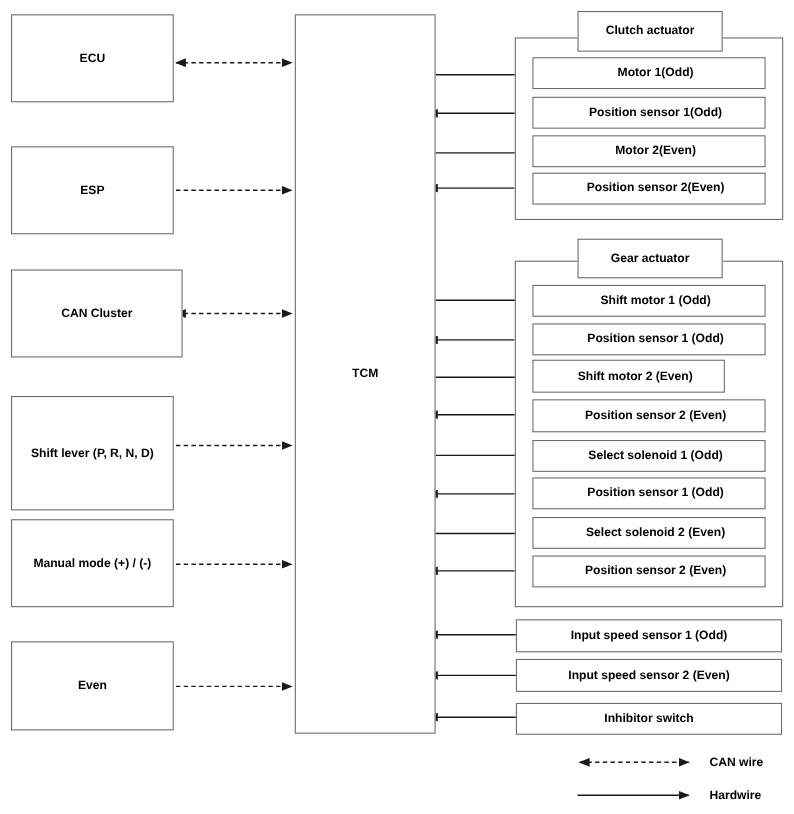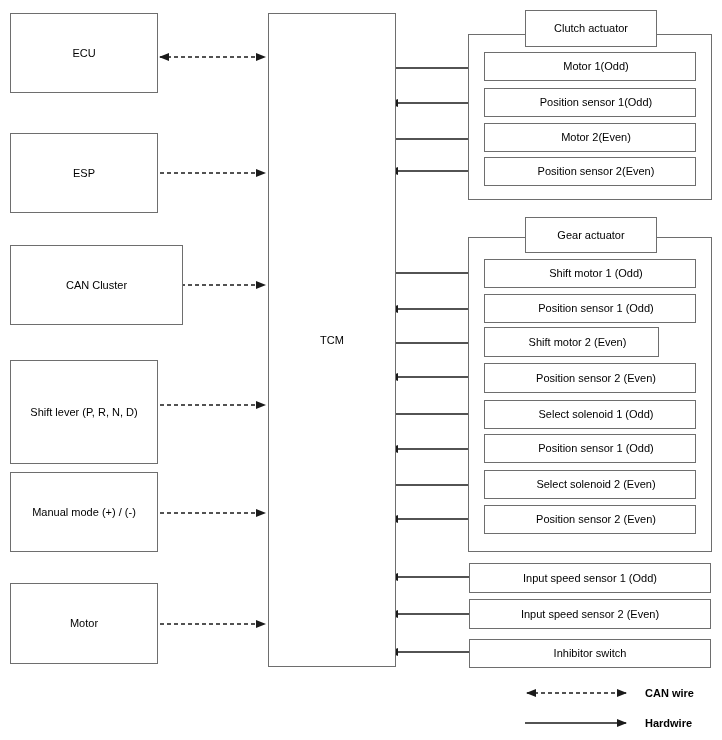--- a/index.html
+++ b/index.html
@@ -5,21 +5,21 @@
   html,body{margin:0;padding:0;background:#ffffff;}
   #canvas{
     position:relative;width:722px;height:740px;background:#ffffff;
     font-family:"Liberation Sans","DejaVu Sans",sans-serif;
     color:#000;overflow:hidden;
   }
   .box{
     position:absolute;box-sizing:border-box;background:#ffffff;
     border:1.5px solid #6e6e6e;
     display:flex;align-items:center;justify-content:center;
-    font-weight:normal;font-size:11px;text-align:center;line-height:1.1;
+    font-weight:bold;font-size:11px;text-align:center;line-height:1.1;
     z-index:1;
   }
   .group{
     position:absolute;box-sizing:border-box;background:#ffffff;
     border:1.5px solid #6e6e6e;z-index:0;
   }
   .title-box{z-index:2;}
   .inner{z-index:1;border-width:1.2px;padding-left:12px;}
   #wires{position:absolute;left:0;top:0;z-index:0;}
   .legend-label{
@@ -68,24 +68,24 @@
       <line x1="469" y1="614" x2="389" y2="614" marker-end="url(#ah)"></line>
       <line x1="469" y1="652" x2="389" y2="652" marker-end="url(#ah)"></line>
 
       <line x1="527" y1="693" x2="626" y2="693" stroke-dasharray="4 3" marker-start="url(#ahs)" marker-end="url(#ah)"></line>
       <line x1="525" y1="723" x2="626" y2="723" marker-end="url(#ah)"></line>
     </g>
   </svg>
 
   <div class="box" style="left:10px;top:13px;width:148px;height:80px">ECU</div>
   <div class="box" style="left:10px;top:133px;width:148px;height:80px">ESP</div>
-  <div class="box" style="left:10px;top:245px;width:173px;height:80px">CAN Cluster</div>
+  <div class="box" style="left:10px;top:245px;width:156px;height:80px">CAN Cluster</div>
   <div class="box" style="left:10px;top:360px;width:148px;height:104px">Shift lever (P, R, N, D)</div>
   <div class="box" style="left:10px;top:472px;width:148px;height:80px">Manual mode (+) / (-)</div>
-  <div class="box" style="left:10px;top:583px;width:148px;height:81px">Motor</div>
+  <div class="box" style="left:10px;top:583px;width:148px;height:81px">Even</div>
 
   <div class="box" style="left:268px;top:13px;width:128px;height:654px">TCM</div>
 
   <div class="group" style="left:468px;top:34px;width:244px;height:166px"></div>
   <div class="box title-box" style="left:525px;top:10px;width:132px;height:37px">Clutch actuator</div>
   <div class="box inner" style="left:484px;top:52px;width:212px;height:29px">Motor 1(Odd)</div>
   <div class="box inner" style="left:484px;top:88px;width:212px;height:29px">Position sensor 1(Odd)</div>
   <div class="box inner" style="left:484px;top:123px;width:212px;height:29px">Motor 2(Even)</div>
   <div class="box inner" style="left:484px;top:157px;width:212px;height:29px">Position sensor 2(Even)</div>
 

